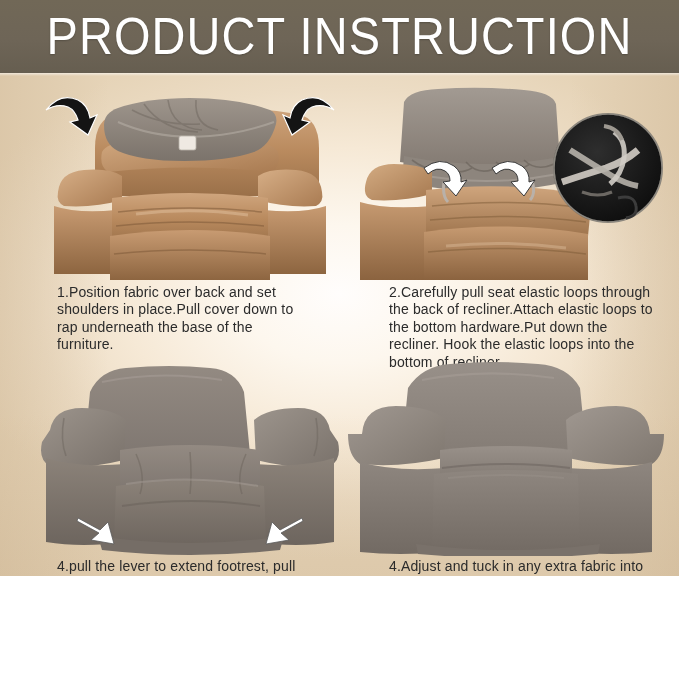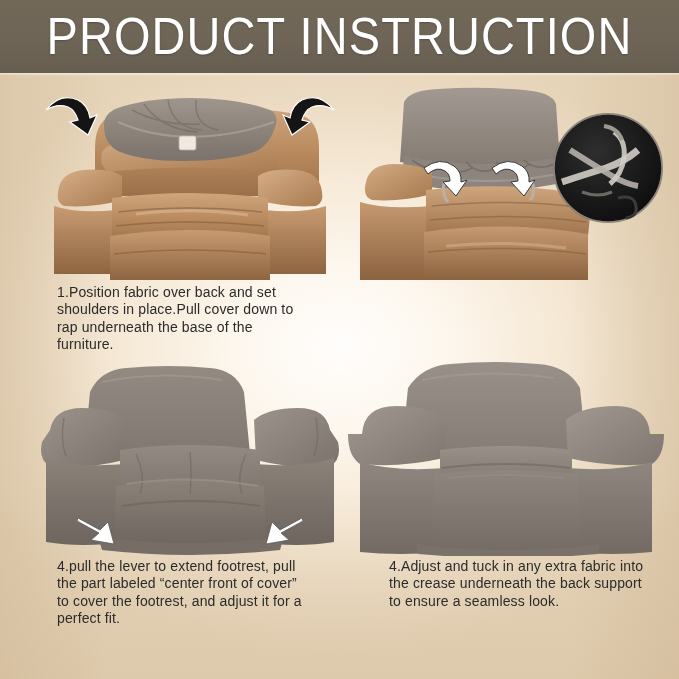--- a/index.html
+++ b/index.html
@@ -3,21 +3,21 @@
 <meta charset="utf-8">
 <style>
   html, body {
     margin: 0;
     padding: 0;
     background: #ffffff;
   }
   #page {
     position: relative;
     width: 679px;
-    height: 679px;
+    height: 576px;
     overflow: hidden;
     font-family: "Liberation Sans", sans-serif;
     background: #e9d9bf;
   }
   
   #bg-glow {
     position: absolute;
     inset: 0;
     background:
       radial-gradient(ellipse 58% 46% at 50% 51%,
@@ -213,20 +213,21 @@
           <path d="M216 96 q24-8 44-14 q18-6 32-18" stroke="#c9c4bd" stroke-width="7" fill="none" opacity=".95"></path>
           <path d="M224 64 q22 14 42 26 q14 8 26 10" stroke="#b6b1aa" stroke-width="6" fill="none" opacity=".9"></path>
           <path d="M268 46 q12 8 10 26 q-2 16-14 26" stroke="#d2cdc6" stroke-width="5" fill="none" opacity=".9"></path>
           <path d="M258 40 q14 2 18 14" stroke="#9d9890" stroke-width="4" fill="none"></path>
           <path d="M236 106 q16 6 30 0" stroke="#8e8981" stroke-width="3" fill="none" opacity=".7"></path>
           <path d="M272 112 q16-4 18 8 q2 10-10 12" stroke="#3c3c3c" stroke-width="3" fill="none"></path>
         </g>
         <circle cx="262" cy="82" r="54" fill="none" stroke="#2a2a2a" stroke-width="2" opacity=".5"></circle>
       </g>
     </svg>
+    <div class="caption" id="caption-2">2.Carefully pull seat elastic loops through the back of recliner.Attach elastic loops to the bottom hardware.Put down the recliner. Hook the elastic loops into the bottom of recliner.</div>
   </div>
 
   <div class="panel" id="panel-3">
     <svg class="chair-svg figure" width="300" height="198" viewBox="0 0 300 198">
       <defs>
         <linearGradient id="gcA" x1="0" y1="0" x2="0" y2="1">
           <stop offset="0" stop-color="#938a82"></stop>
             <stop offset="1" stop-color="#7e7670"></stop>
         </linearGradient>
         <linearGradient id="gcB" x1="0" y1="0" x2="1" y2="1">

